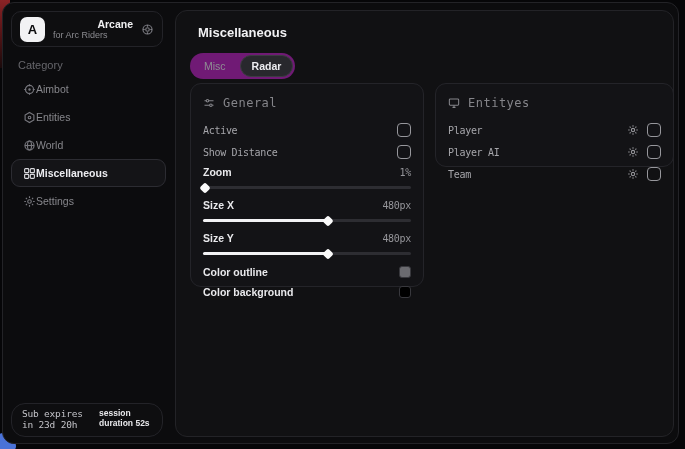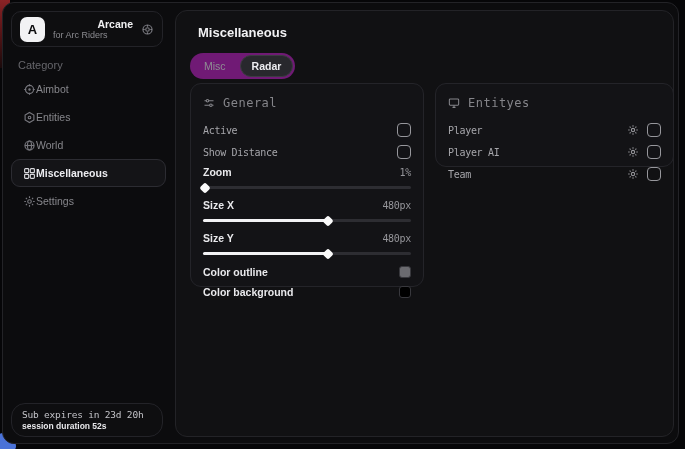--- a/index.html
+++ b/index.html
@@ -62,21 +62,21 @@
   }
   .nav-item .nico { display:flex; color:#77777d; }
   .nav-item.active {
     border-color:#2c2c32; background:#141417; color:#ececf0; font-weight:700;
   }
   .nav-item.active .nico { color:#d8d8dc; }
 
   .status-card {
     position:absolute; left:8px; bottom:6px; width:152px; height:34px;
     border:1px solid #232328; border-radius:14px; background:#0e0e10;
-    padding:4px 10px; display:flex; flex-direction:column; justify-content:center; gap:1px;
+    padding:4px 10px; display:flex; flex-direction:row; justify-content:center; gap:1px;
   }
   .status-line1 { font-size:9.5px; color:#c3c3c8; letter-spacing:-0.2px; }
   .status-line2 { font-size:8.5px; font-weight:700; color:#e8e8eb; }
 
   
   .main-card {
     position:absolute; left:172px; top:7px; right:4px; bottom:6px;
     background:#111113;
     border:1px solid #232327;
     border-radius:12px;

